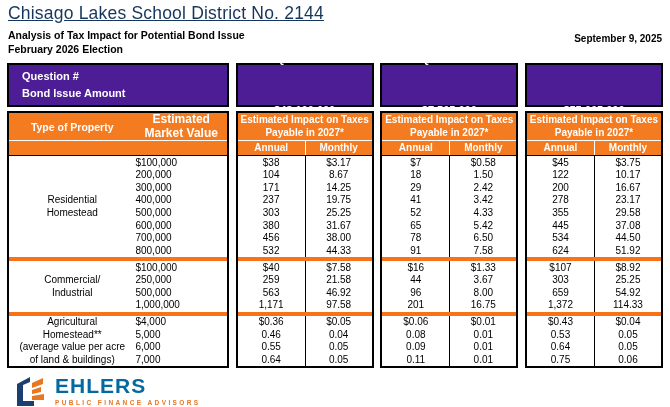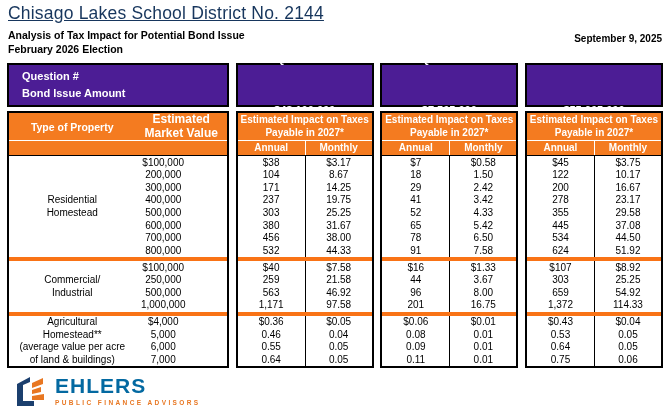--- a/index.html
+++ b/index.html
@@ -46,21 +46,21 @@
   .ohead-row2 { height:15px; display:flex; border-bottom:1px solid #000; }
   .ohead-row2 .hcell {
     width:50%; text-align:center; font-size:10px; line-height:14px;
   }
   .ohead-row2 .hcell.monthly { border-left:1px solid #fff; }
 
   .tbody { flex:1; display:flex; flex-direction:column; }
   .trow { flex:1; display:flex; align-items:center; font-size:10px; }
   .trow.sec-end { border-bottom:4px solid #f97316; }
   .pcell-label { width:58%; text-align:center; line-height:1; }
-  .pcell-value { width:42%; text-align:center; padding-right:36px; line-height:1; }
+  .pcell-value { width:42%; text-align:left; padding-right:36px; line-height:1; }
   .icell { width:50%; height:100%; display:flex; align-items:center; justify-content:center; line-height:1; }
   .icell.monthly { border-left:1px solid #000; }
 
   .footer { display:flex; align-items:center; margin:6px 0 0 15px; }
   .logo-icon { display:block; }
   .logo-text { margin-left:6px; display:flex; flex-direction:column; }
   .logo-name { font-size:21px; font-weight:700; color:#0369a1; letter-spacing:1px; line-height:1; }
   .logo-tag { font-size:6.5px; font-weight:700; color:#E87722; letter-spacing:2.4px; margin-top:3px; }
 </style>
 </head>

